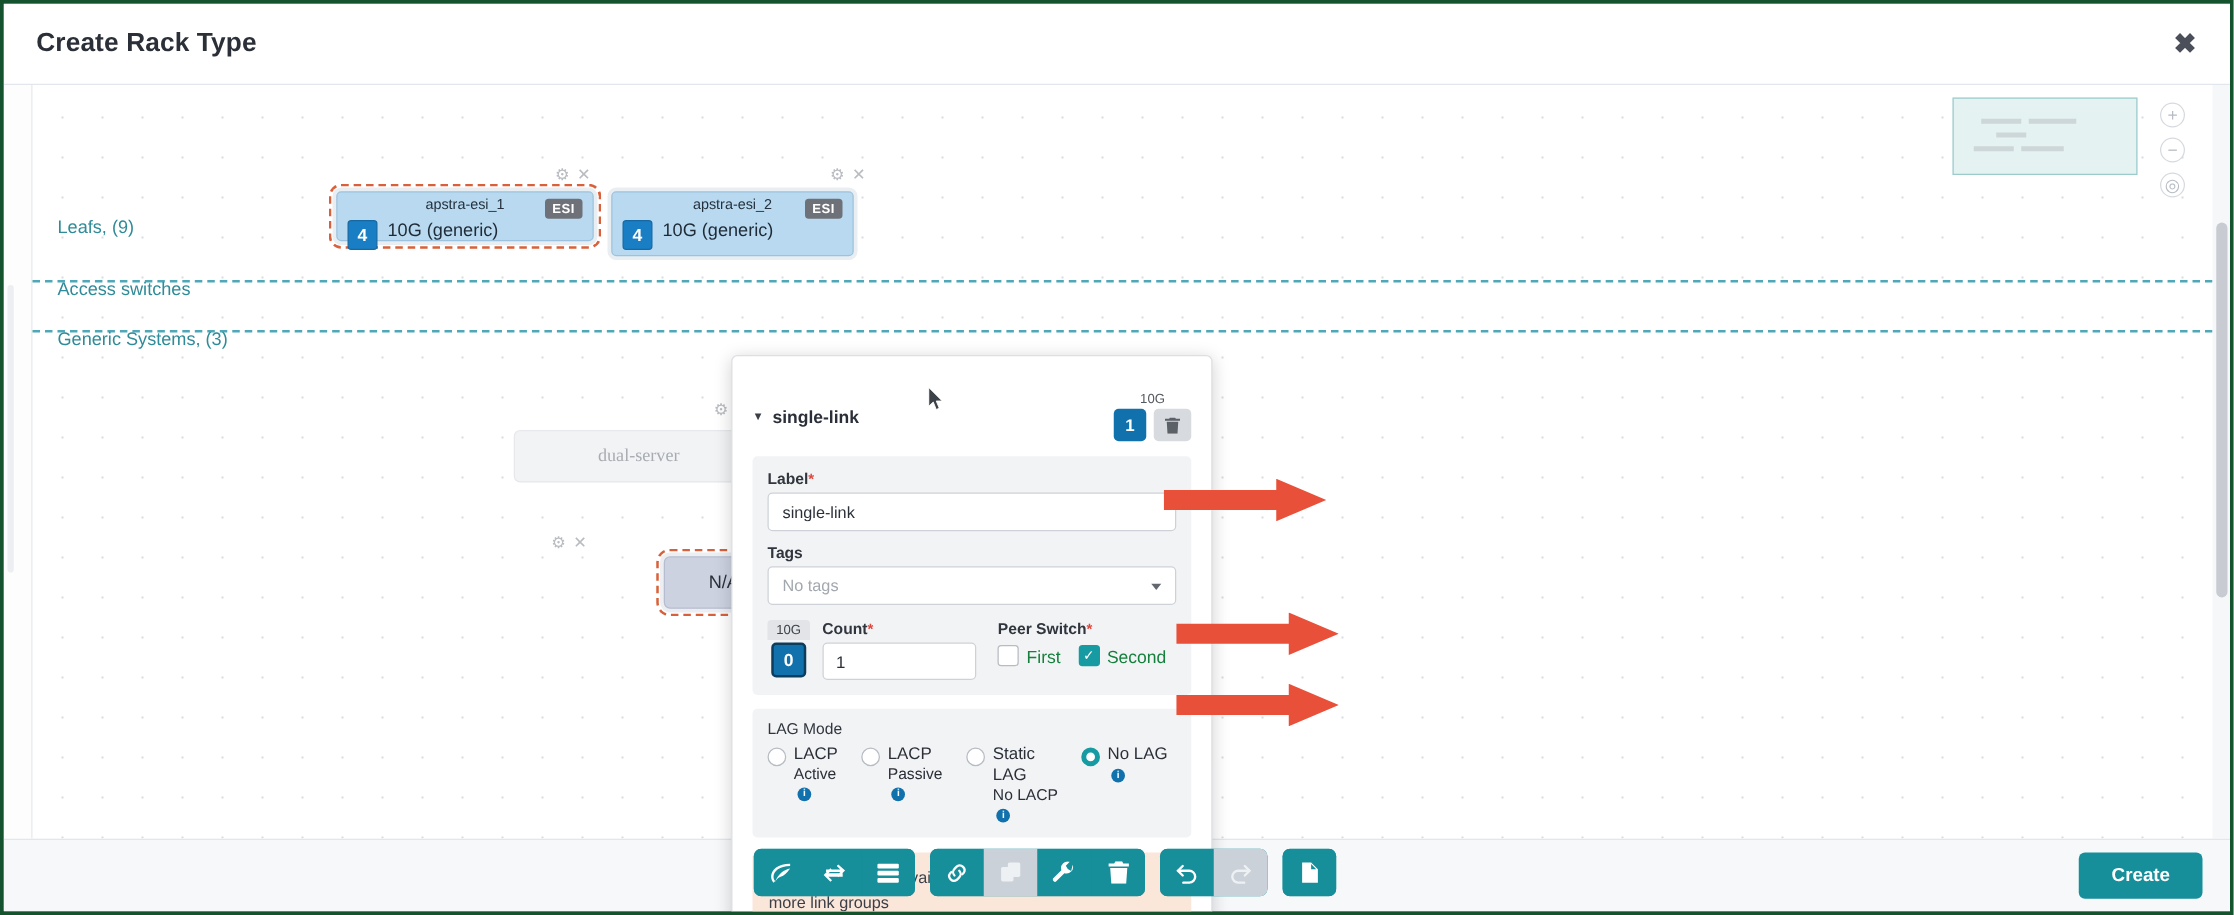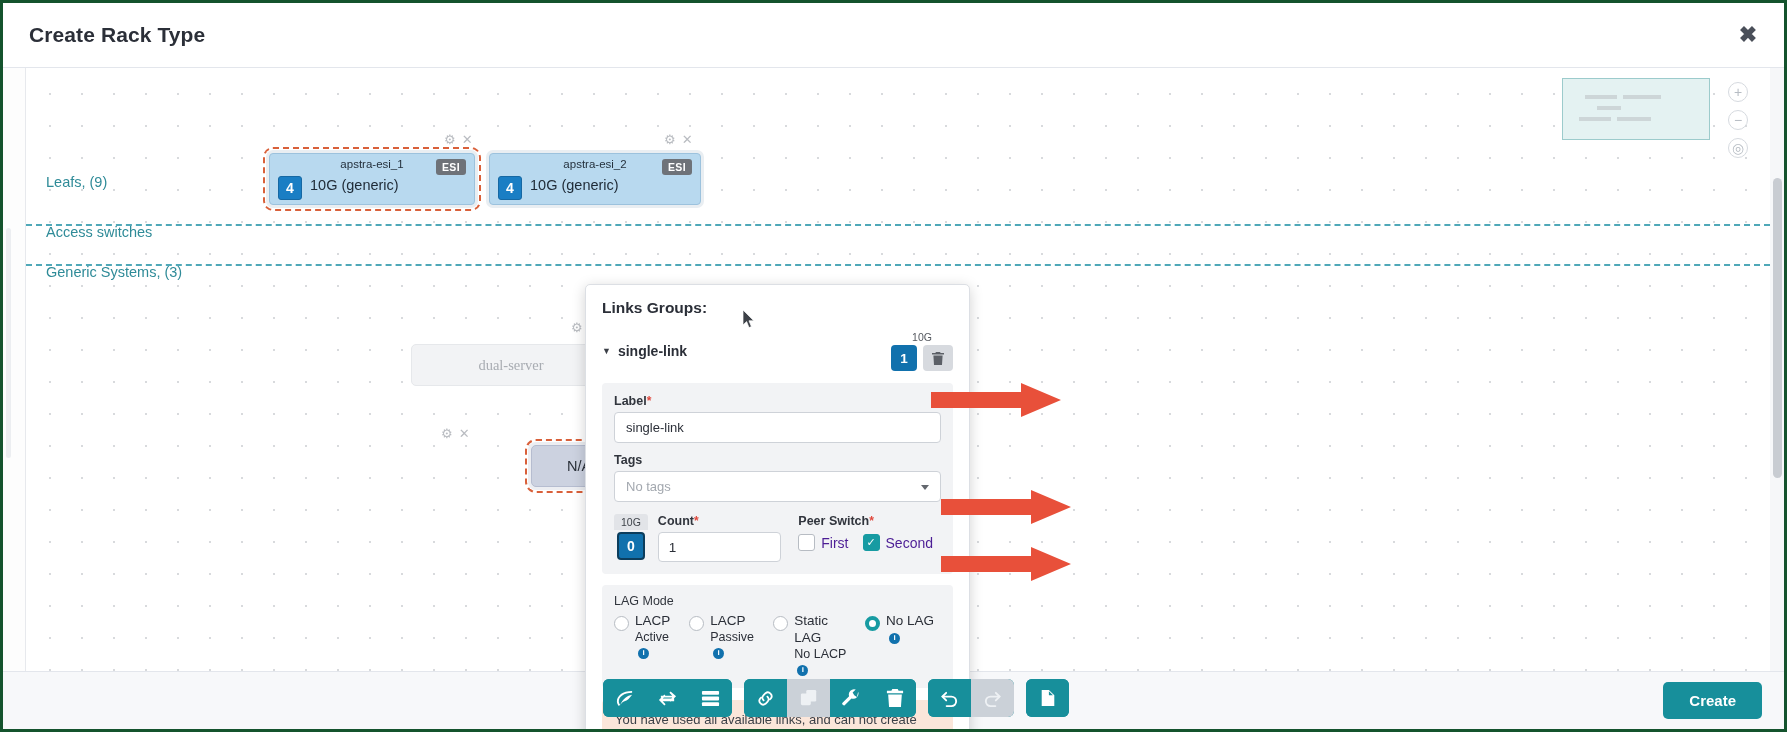--- a/index.html
+++ b/index.html
@@ -247,21 +247,21 @@
   }
   .peer-col { margin-left: 17px; }
   .peer-opts { display: flex; align-items: center; gap: 6px; margin-top: 6px; }
   .cbx {
     width: 17px; height: 17px; border-radius: 3px;
     border: 1px solid #b7bcc3; background: #fff;
     display: inline-flex; align-items: center; justify-content: center;
     cursor: pointer;
   }
   .cbx.on { background: #179ba2; border-color: #179ba2; color: #fff; font-size: 11px; }
-  .peer-txt { font-size: 14px; color: #4c1d95; margin-right: 8px; }
+  .peer-txt { font-size: 14px; color: #15803d; margin-right: 8px; }
 
   .lag-card {
     margin-top: 11px; background: #f2f3f5;
     border-radius: 4px; padding: 9px 12px 10px 12px;
   }
   .lag-title { font-size: 12.5px; color: #31353d; margin-bottom: 5px; }
   .lag-opts { display: flex; align-items: flex-start; gap: 12px; }
   .lag-opt { display: flex; gap: 6px; }
   .radio {
     width: 15px; height: 15px; border-radius: 50%;
@@ -358,32 +358,32 @@
       <div class="row-label" style="left:20px; top:106px;">Leafs, (9)</div>
       <div class="row-divider" style="top:156px;"></div>
       <div class="row-label" style="left:20px; top:156px;">Access switches</div>
       <div class="row-divider" style="top:196px;"></div>
       <div class="row-label" style="left:20px; top:196px;">Generic Systems, (3)</div>
 
       <div class="node-tools" style="left:418px; top:64px;">
         <span>⚙</span>
         <span>✕</span>
       </div>
-      <div class="leaf-node selected" style="left:243px; top:85px; width:206px; height:52px;">
+      <div class="leaf-node selected" style="left:243px; top:85px; width:206px; height:40px;">
         <div class="leaf-name">apstra-esi_1</div>
         <div class="leaf-count">4</div>
         <div class="leaf-speed">10G (generic)</div>
         <div class="esi-badge">ESI</div>
       </div>
 
       <div class="node-tools" style="left:638px; top:64px;">
         <span>⚙</span>
         <span>✕</span>
       </div>
-      <div class="leaf-node" style="left:463px; top:85px; width:212px; height:52px;">
+      <div class="leaf-node" style="left:463px; top:85px; width:194px; height:52px;">
         <div class="leaf-name">apstra-esi_2</div>
         <div class="leaf-count">4</div>
         <div class="leaf-speed">10G (generic)</div>
         <div class="esi-badge">ESI</div>
       </div>
 
       <div class="node-tools" style="left:545px; top:252px;">
         <span>⚙</span>
         <span>✕</span>
       </div>
@@ -415,21 +415,20 @@
       </div>
 
     </div>
 
     <div class="canvas-scroll-right">
       <div class="canvas-scroll-thumb"></div>
     </div>
   </div>
 
   <div class="popup">
-    <div class="popup-title">Links Groups:</div>
 
     <div class="lg-row">
       <div class="lg-name">
         <span class="caret">▼</span>
         <span>single-link</span>
       </div>
       <div class="lg-right">
         <div class="lg-speed">10G</div>
         <div class="lg-btns">
           <div class="btn-count">1</div>

